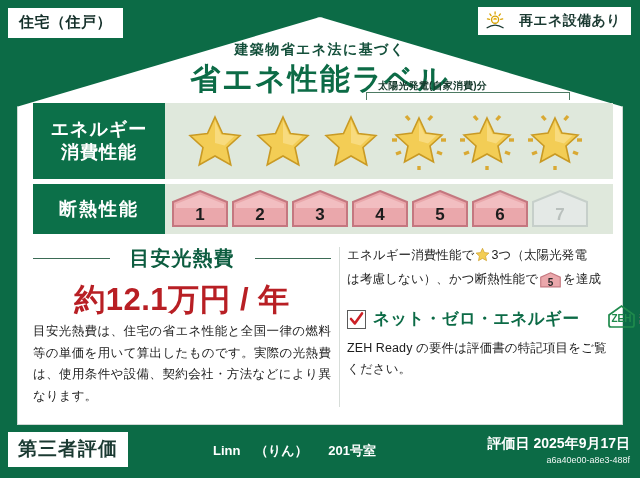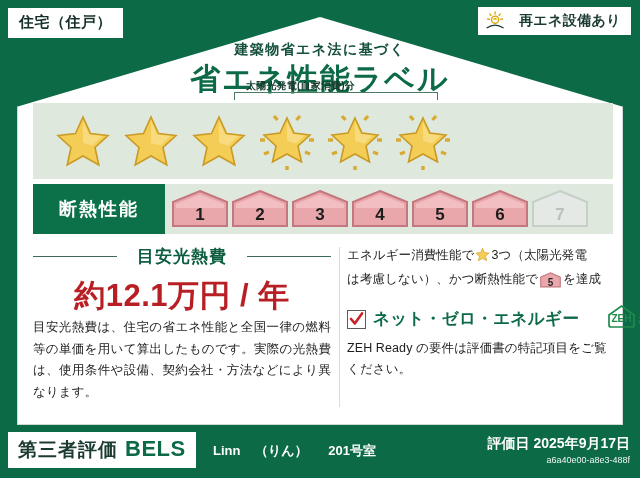--- a/index.html
+++ b/index.html
@@ -200,21 +200,21 @@
     height: 160px;
     background: #d7ddd9;
   }
 
   
   .cost-head {
     display: flex;
     align-items: center;
     gap: 20px;
     color: #0d5d40;
-    font-size: 17px;
+    font-size: 20px;
     font-weight: 700;
     letter-spacing: 1px;
     justify-content: center;
   }
   .cost-head .rule {
     flex: 1 1 auto;
     height: 1px;
     background: #3b6b55;
   }
   .cost-amount {
@@ -363,20 +363,24 @@
     </span>
     <span class="txt">再エネ設備あり</span>
   </div>
 
   <div class="sheet-inner">
 
     <div class="title-sub">建築物省エネ法に基づく</div>
     <div class="title-main">省エネ性能ラベル</div>
 
     <div class="row row-energy">
+      <div class="row-key">
+        <span>エネルギー</span>
+        <span>消費性能</span>
+      </div>
       <div class="row-val">
 
         <div class="solar-note" style="left:213px;">太陽光発電(自家消費)分</div>
         <div class="solar-bracket" style="left:201px; width:204px;"></div>
 
         <div class="stars">
           <div class="star-cell">
             <svg class="star-svg" width="58" height="56" viewBox="0 0 58 56">
               <polygon points="29,4 36.5,20.5 54,22.5 41,34.5 44.8,52 29,43 13.2,52 17,34.5 4,22.5 21.5,20.5" fill="#f3cd55" stroke="#c99a24" stroke-width="1.6"></polygon>
               <polygon points="29,8 35,21.5 48.5,23 38.5,32.5 29,30" fill="#f8dd86" opacity=".85"></polygon>
@@ -548,21 +552,20 @@
         </div>
         <div class="claim-body">ZEH Ready の要件は評価書の特記項目をご覧ください。</div>
       </div>
 
     </div>
   </div>
 
   <div class="footer">
     <div class="bels-tag">
       <span class="jp">第三者評価</span>
-      <span class="en">BELS</span>
     </div>
     <div class="bldg-name">
       <span>Linn</span>
       <span class="nm2">（りん）</span>
       <span class="room">201号室</span>
     </div>
     <div class="eval-block">
       <div class="eval-date">評価日 2025年9月17日</div>
       <div class="eval-id">a6a40e00-a8e3-488f</div>
     </div>

